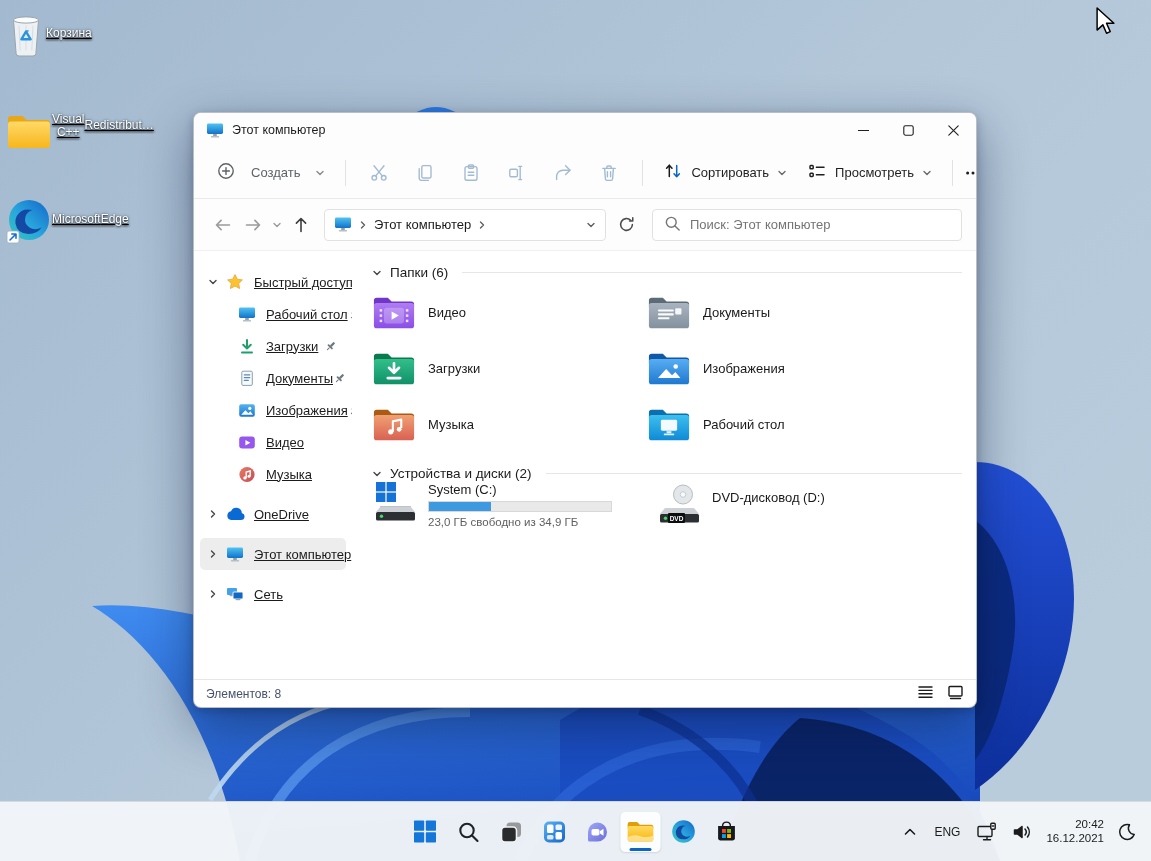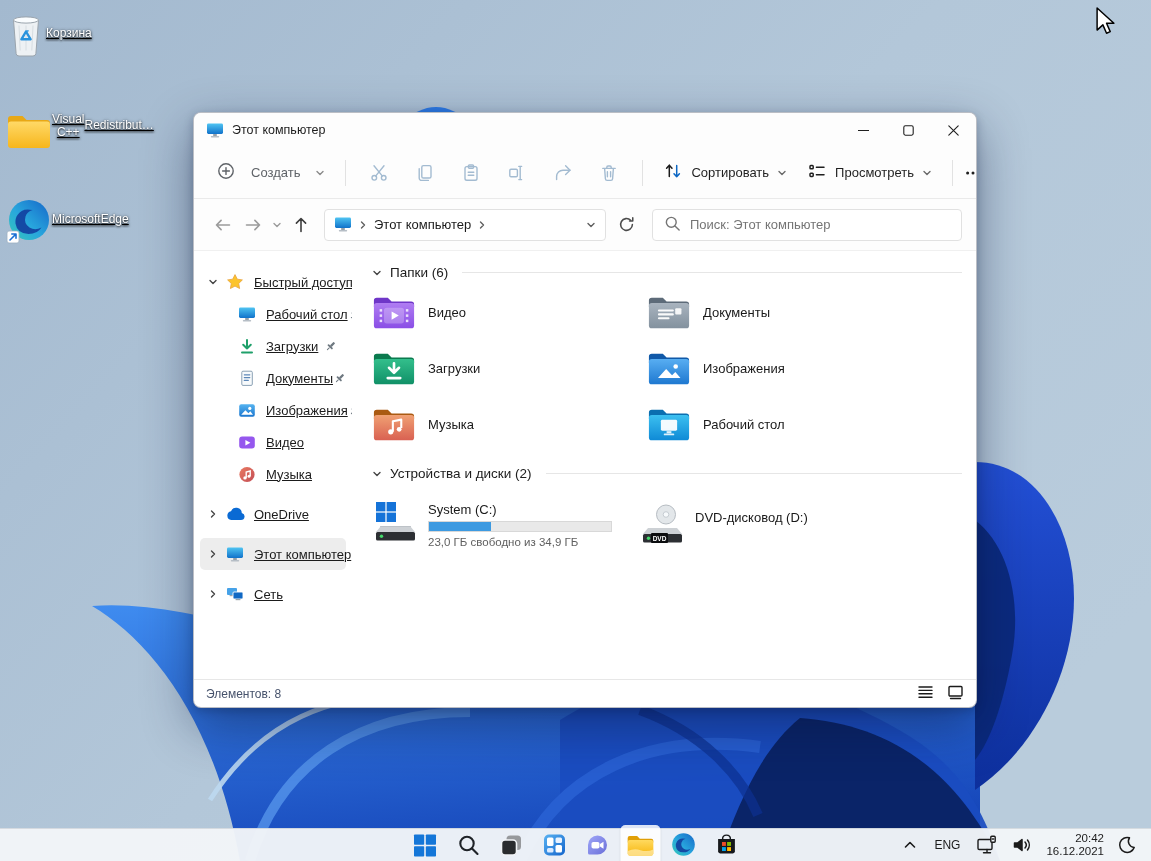--- a/index.html
+++ b/index.html
@@ -72,37 +72,37 @@
   .content { flex:1; padding:0 14px 0 20px; overflow:hidden; }
   .sec-head { display:flex; align-items:center; margin-top:14px; gap:8px;
     font-size:13.5px; color:#202020; }
   .sec-head .chev { display:flex; color:#454545; }
   .sec-head .line { flex:1; height:1px; background:#e6e6e6; margin-left:6px; }
   .folders { display:grid; grid-template-columns:255px 1fr; grid-template-rows:repeat(3,56px);
     grid-auto-flow:column; column-gap:20px; margin-top:4px; align-items:center; }
   .tile { display:flex; align-items:center; gap:12px; }
   .tile .f-icon { width:44px; height:38px; flex:none; display:flex; }
   .tile .f-label { font-size:13px; color:#191919; white-space:nowrap; }
-  .drives { display:grid; grid-template-columns:255px 1fr; column-gap:12px; margin-top:20px; }
+  .drives { display:grid; grid-template-columns:255px 1fr; column-gap:29px; margin-top:0; }
   .drive { display:flex; gap:10px; }
   .drive .d-icon { width:46px; height:44px; flex:none; }
   .d-info { padding-top:1px; }
   .d-name { font-size:13px; color:#191919; }
   .d-bar { width:184px; height:11px; background:#e9e9e9; border:1px solid #d8d8d8; margin-top:4px; }
   .d-fill { height:100%; }
   .d-cap { font-size:11.5px; color:#5f5f5f; margin-top:4px; white-space:nowrap; }
   .drive.center { align-items:center; }
   .drive.center .d-name { margin-top:-14px; }
 
   .statusbar { height:28px; border-top:1px solid #e7e7e7; display:flex; align-items:center;
     padding:0 12px; font-size:12px; color:#46526b; flex:none; }
   .status-icons { margin-left:auto; display:flex; gap:13px; color:#1f1f1f; align-items:center; }
 
   
-  #taskbar { position:absolute; left:0; right:0; bottom:0; height:33px;
+  #taskbar { position:absolute; left:0; right:0; bottom:0; height:60px;
     background:rgba(242,245,248,.97); border-top:1px solid rgba(120,130,145,.22); }
   .tb-center { position:absolute; left:50%; top:0; height:100%; transform:translateX(-50%);
     display:flex; align-items:center; gap:3px; }
   .tb-btn { width:40px; height:40px; border-radius:5px; position:relative; display:flex;
     align-items:center; justify-content:center; }
   .tb-btn.active { background:rgba(255,255,255,.85); box-shadow:0 1px 2px rgba(0,0,0,.10); }
   .tb-btn .indicator { position:absolute; bottom:1px; left:50%; transform:translateX(-50%);
     width:22px; height:3px; border-radius:2px; }
   .tb-tray { position:absolute; right:8px; top:0; height:100%; display:flex; align-items:center; }
   .tray-btn { height:36px; padding:0 7px; display:flex; align-items:center; justify-content:center;

